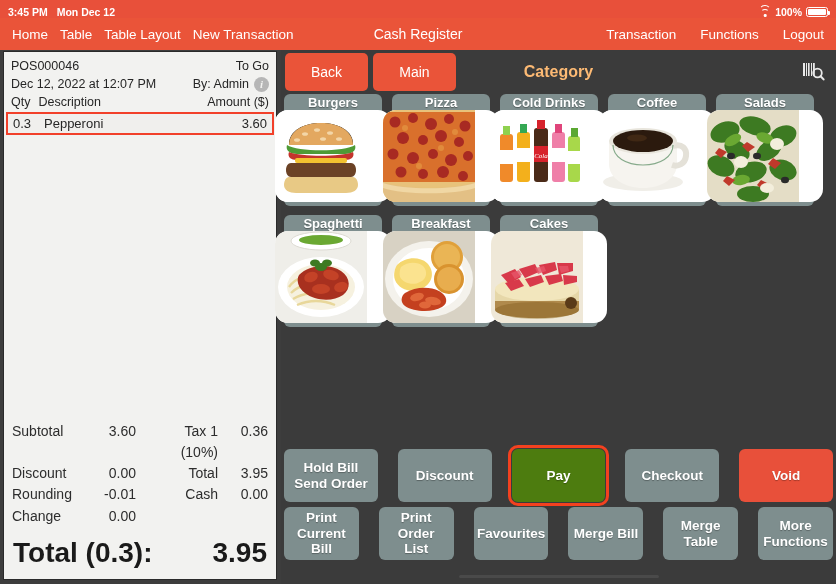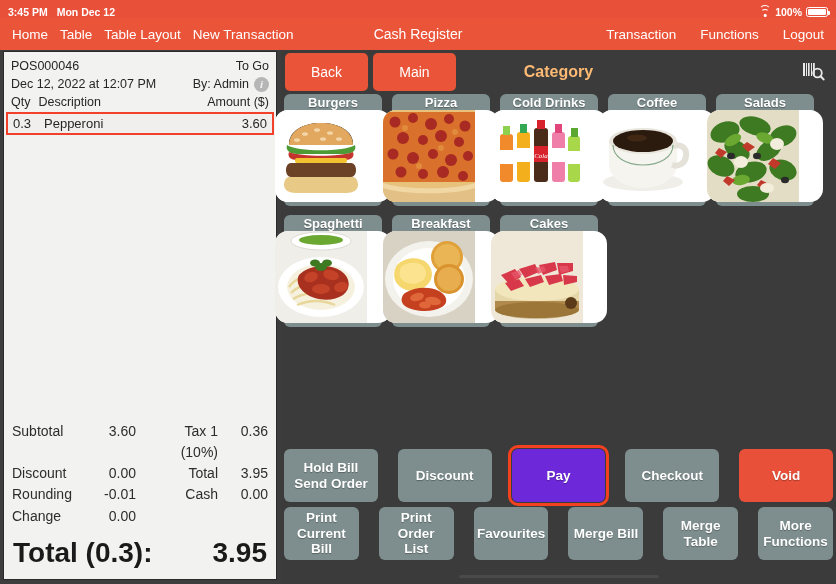--- a/index.html
+++ b/index.html
@@ -285,21 +285,21 @@
     background: #7e8e8e;
     color: #ffffff;
     font-size: 13.5px;
     font-weight: bold;
     font-family: "Liberation Sans", sans-serif;
     line-height: 1.18;
     cursor: pointer;
     text-shadow: 0 1px 1px rgba(0,0,0,.3);
     padding: 0 2px;
   }
-  .act-btn.green { background: #6d28d9; }
+  .act-btn.green { background: #4d7c0f; }
   .act-btn.red   { background: #e8503a; }
   .act-btn.disabled { background: #595959; color: #9a9a9a; text-shadow: none; cursor: default; }
   .act-btn.highlight {
     outline: 3px solid #f4411f;
     outline-offset: 1px;
   }
 
   .home-indicator {
     position: absolute;
     left: 0; bottom: 6px;

